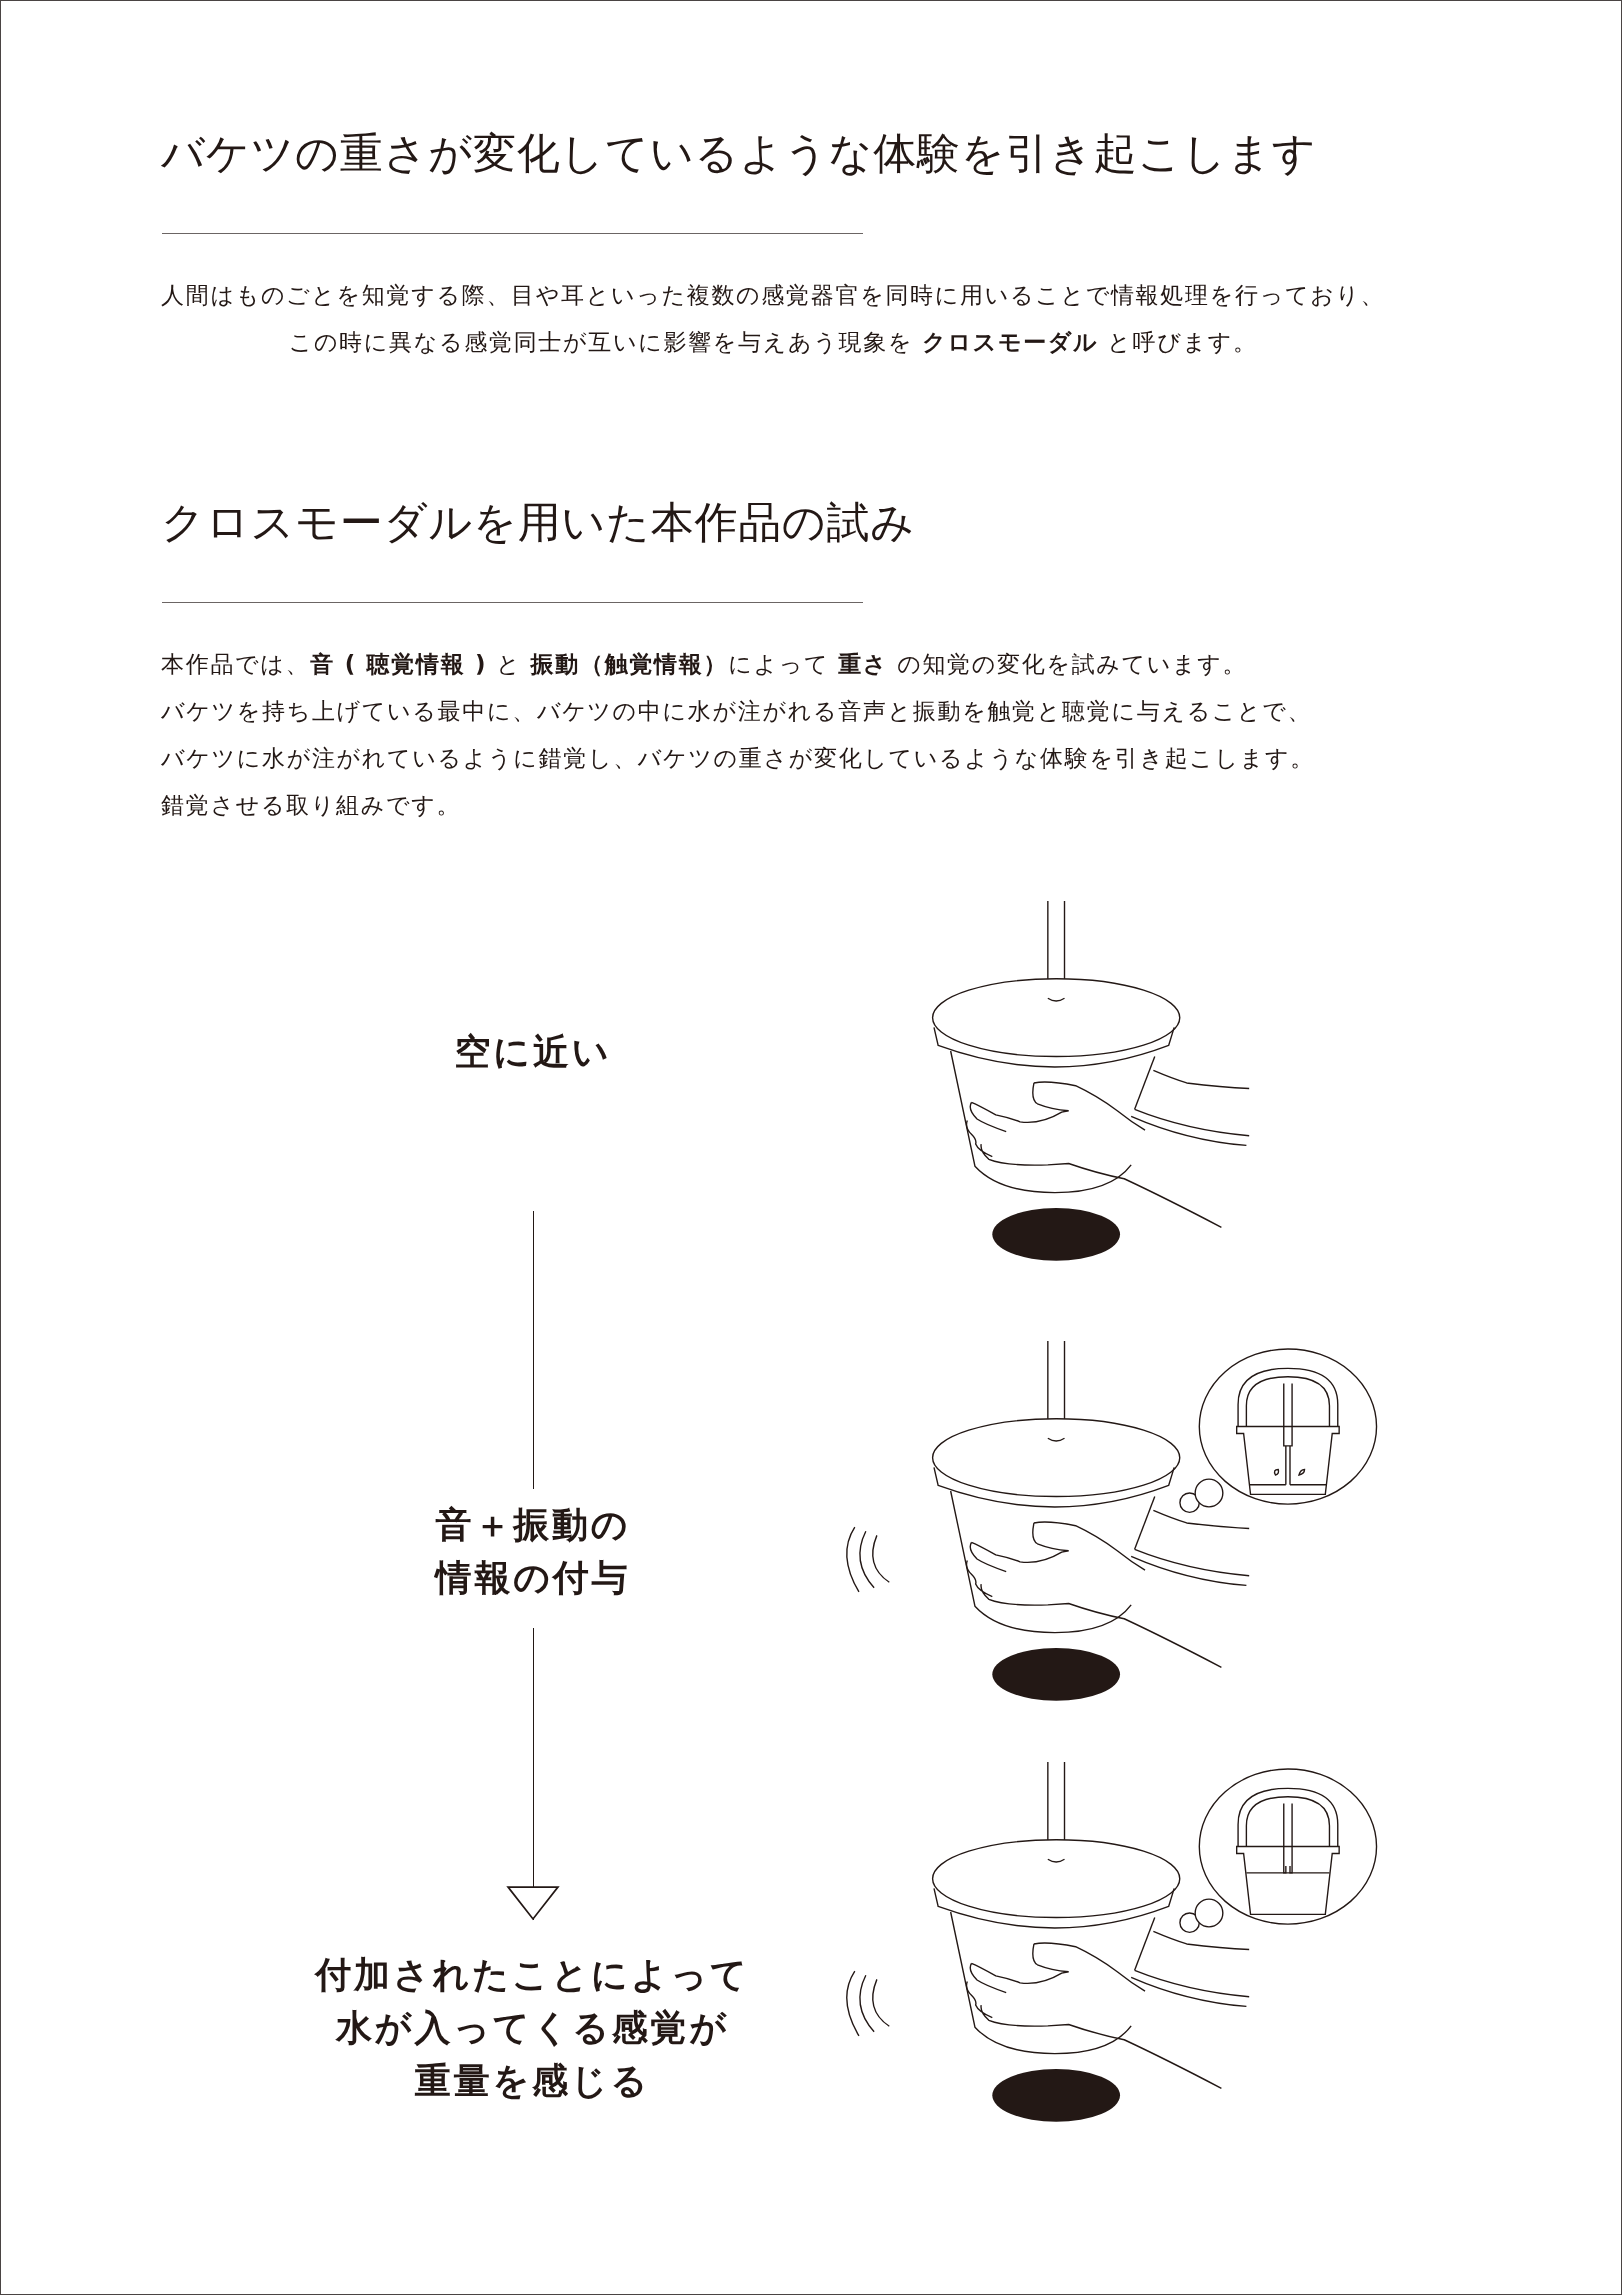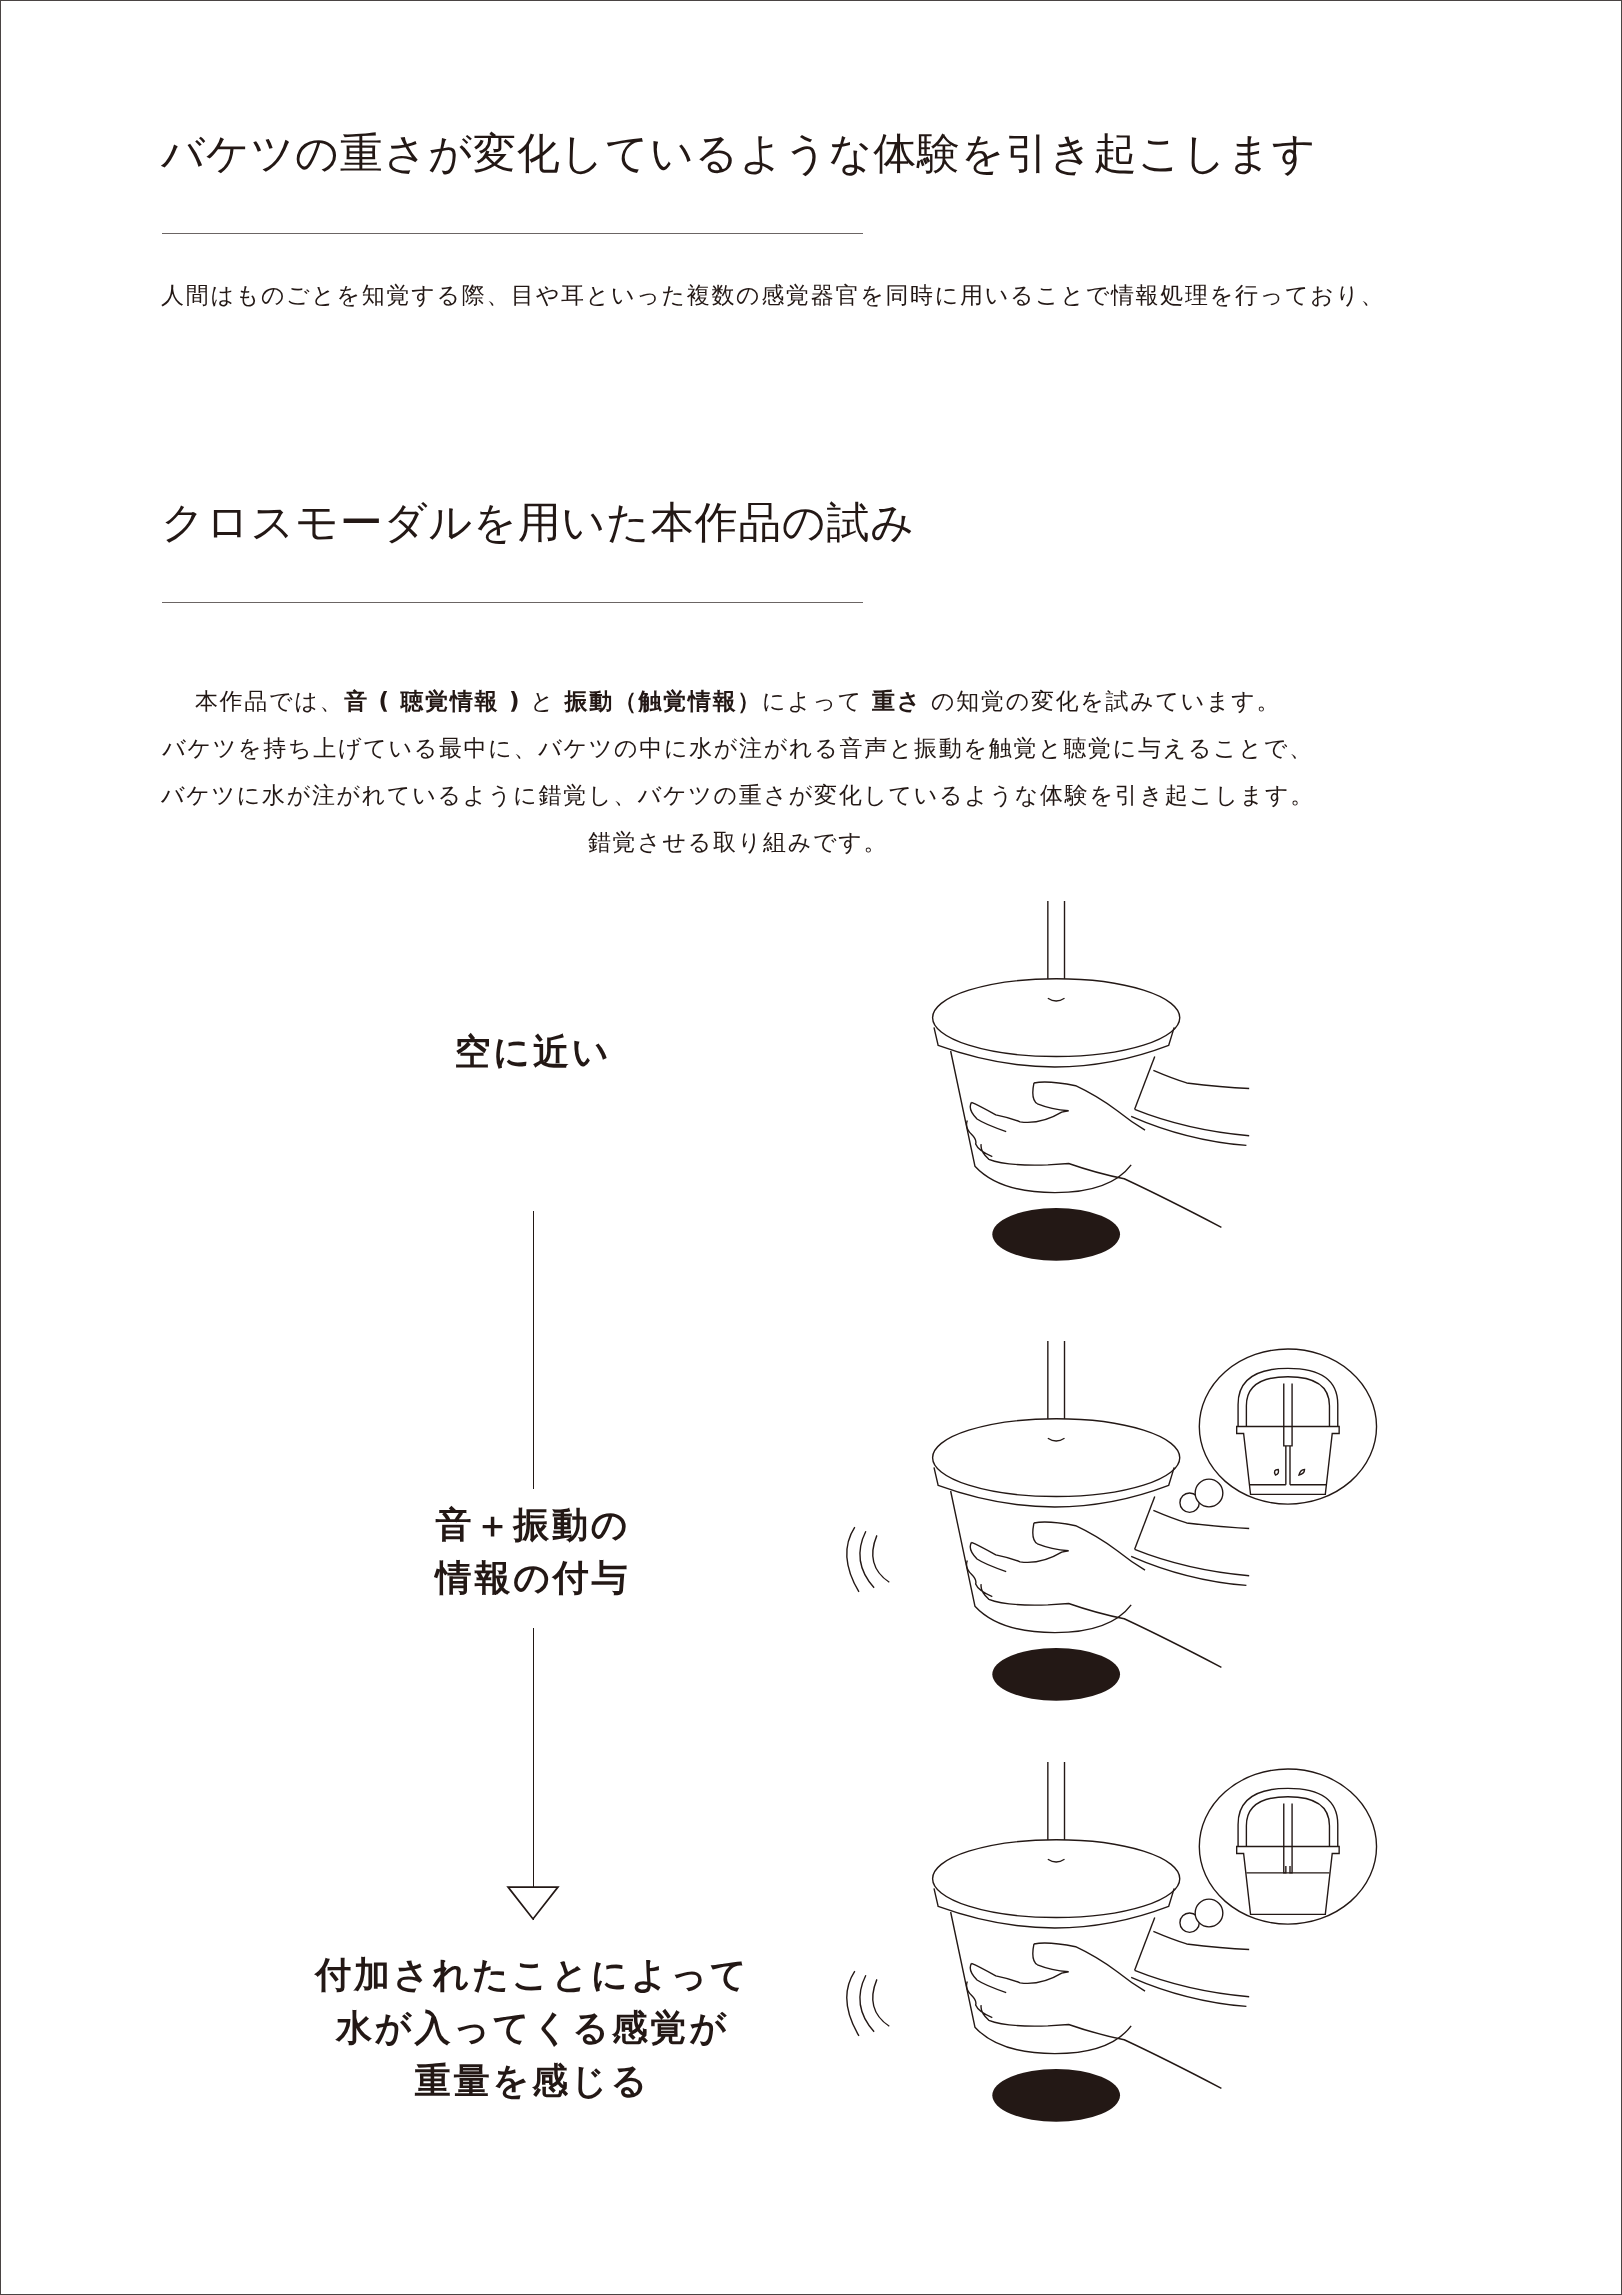--- a/index.html
+++ b/index.html
@@ -36,25 +36,26 @@
 </style>
 </head>
 <body>
 
 <div class="page-frame"></div>
 
 <div class="h1" style="top:125px;">バケツの重さが変化しているような体験を引き起こします</div>
 <div class="rule" style="top:233px;"></div>
 <div class="para" style="top:272px;text-align:center;">
   <div><span>人間はものごとを知覚する際、目や耳といった複数の感覚器官を同時に用いることで情報処理を行っており、</span></div>
+  <div><span>この時に異なる感覚同士が互いに影響を与えあう現象を </span><b>クロスモーダル</b><span> と呼びます。</span></div>
 </div>
 
 <div class="h1" style="top:494px;text-align:right;">クロスモーダルを用いた本作品の試み</div>
 <div class="rule" style="top:602px;"></div>
-<div class="para" style="top:678px;text-align:center;">
+<div class="para" style="top:641px;">
   <div><span>本作品では、</span><b>音 ( 聴覚情報 )</b><span> と </span><b>振動（触覚情報）</b><span>によって </span><b>重さ</b><span> の知覚の変化を試みています。</span></div>
   <div><span>バケツを持ち上げている最中に、バケツの中に水が注がれる音声と振動を触覚と聴覚に与えることで、</span></div>
   <div><span>バケツに水が注がれているように錯覚し、バケツの重さが変化しているような体験を引き起こします。</span></div>
   <div><span>錯覚させる取り組みです。</span></div>
 </div>
 
 <div class="stage-label" style="left:325px; top:1025px; width:416px;">
   <div>空に近い</div>
 </div>
 

